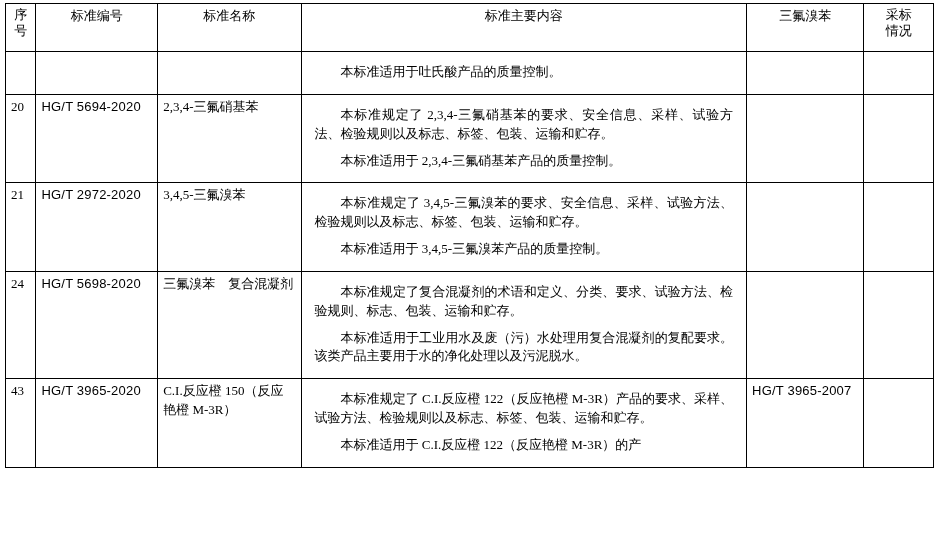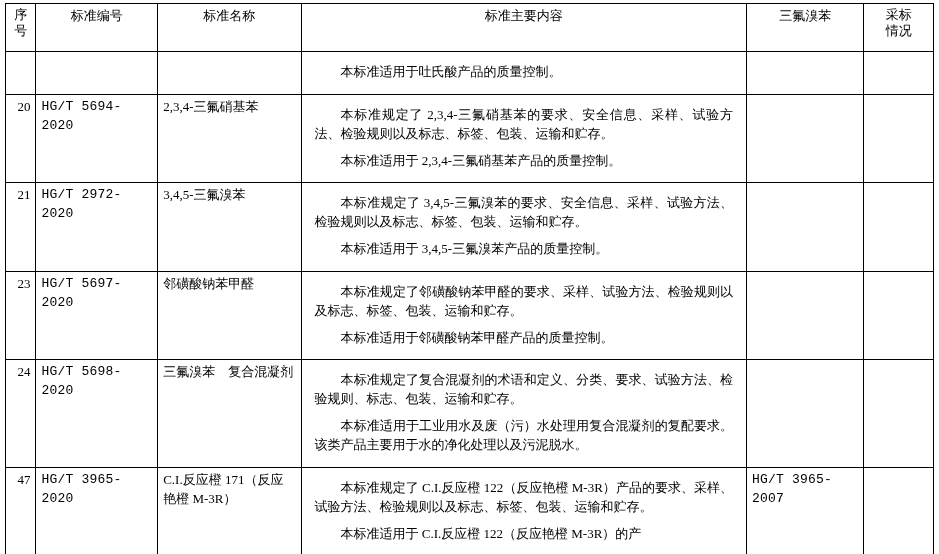--- a/index.html
+++ b/index.html
@@ -43,23 +43,23 @@
   thead td {
     text-align: center;
     vertical-align: middle;
     padding-top: 6px;
     padding-bottom: 6px;
     height: 40px;
   }
   .hdr-two-line {
     line-height: 1.25;
   }
-  .cell-center { text-align: right; }
+  .cell-center { text-align: left; }
   .cell-mono {
-    font-family: Liberation Mono, monospace;
+    font-family: Liberation Sans, sans-serif;
     letter-spacing: 0.2px;
   }
   p.para {
     margin: 8px;
     text-indent: 2em;
     text-align: justify;
   }
   p.para + p.para { margin-top: 0; }
   .content-cell { text-align: justify; }
   .replace-cell { line-height: 1.4; margin-top: 22px; }
@@ -128,48 +128,37 @@
         <td>3,4,5-三氟溴苯</td>
         <td class="content-cell">
           <p class="para">本标准规定了 3,4,5-三氟溴苯的要求、安全信息、采样、试验方法、检验规则以及标志、标签、包装、运输和贮存。</p>
           <p class="para">本标准适用于 3,4,5-三氟溴苯产品的质量控制。</p>
         </td>
         <td class="replace-cell cell-mono"></td>
         <td class="cell-center"></td>
       </tr>
 
 
-      <tr>
-        <td class="cell-center">23</td>
-        <td class="cell-mono">HG/T 5697-2020</td>
-        <td>邻磺酸钠苯甲醛</td>
-        <td class="content-cell">
-          <p class="para">本标准规定了邻磺酸钠苯甲醛的要求、采样、试验方法、检验规则以及标志、标签、包装、运输和贮存。</p>
-          <p class="para">本标准适用于邻磺酸钠苯甲醛产品的质量控制。</p>
-        </td>
-        <td class="replace-cell cell-mono"></td>
-        <td class="cell-center"></td>
-      </tr>
 
       <tr>
         <td class="cell-center">24</td>
         <td class="cell-mono">HG/T 5698-2020</td>
         <td>三氟溴苯　复合混凝剂</td>
         <td class="content-cell">
           <p class="para">本标准规定了复合混凝剂的术语和定义、分类、要求、试验方法、检验规则、标志、包装、运输和贮存。</p>
           <p class="para">本标准适用于工业用水及废（污）水处理用复合混凝剂的复配要求。该类产品主要用于水的净化处理以及污泥脱水。</p>
         </td>
         <td class="replace-cell cell-mono"></td>
         <td class="cell-center"></td>
       </tr>
 
       <tr>
-        <td class="cell-center">47</td>
+        <td class="cell-center">43</td>
         <td class="cell-mono">HG/T 3965-2020</td>
-        <td>C.I.反应橙 171（反应艳橙 M-3R）</td>
+        <td>C.I.反应橙 150（反应艳橙 M-3R）</td>
         <td class="content-cell">
           <p class="para">本标准规定了 C.I.反应橙 122（反应艳橙 M-3R）产品的要求、采样、试验方法、检验规则以及标志、标签、包装、运输和贮存。</p>
           <p class="para">本标准适用于 C.I.反应橙 122（反应艳橙 M-3R）的产</p>
         </td>
         <td class="replace-cell cell-mono">HG/T 3965-2007</td>
         <td class="cell-center"></td>
       </tr>
     </tbody>
   </table>
 </div>

